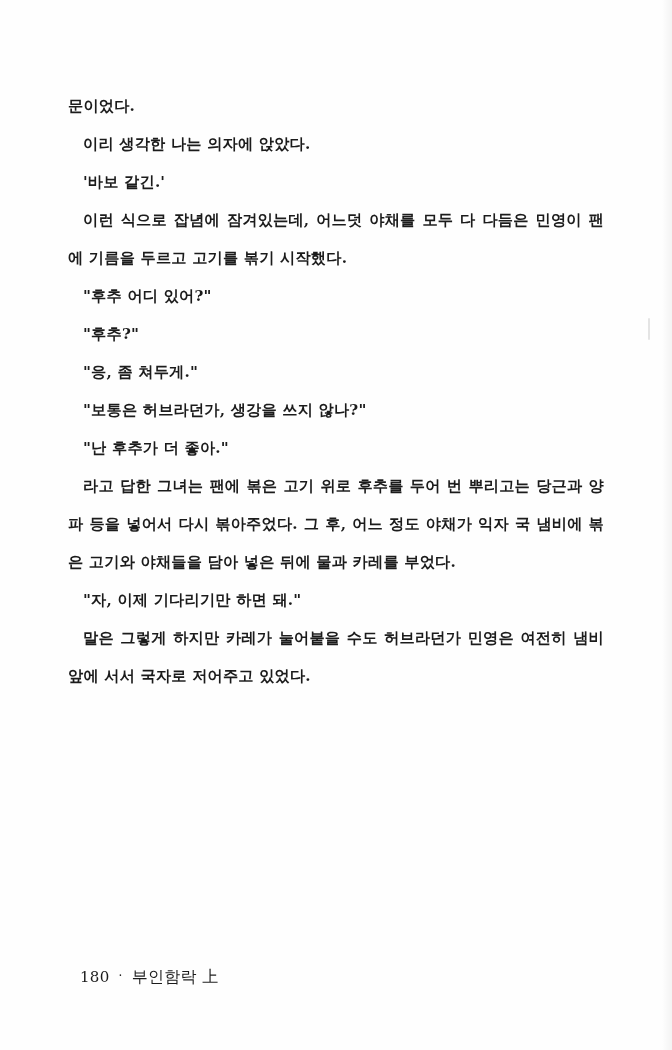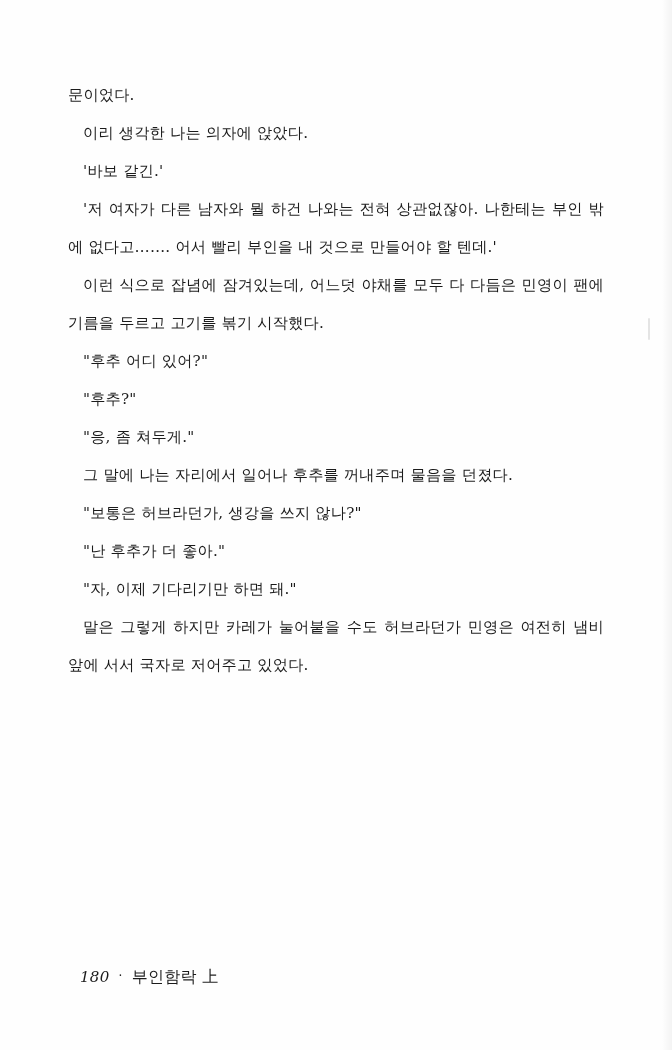--- a/index.html
+++ b/index.html
@@ -19,22 +19,23 @@
     position: absolute;
     left: 0;
     top: 0;
     width: 672px;
     height: 1050px;
     background: #fefefe;
   }
   .text-block {
     position: absolute;
     left: 68px;
-    top: 76px;
+    top: 87px;
     width: 536px;
+    font-weight: bold;
   }
   .para {
     font-size: 15.2px;
     line-height: 38px;
     text-align: justify;
     text-justify: inter-character;
     margin: 0;
     letter-spacing: 0.2px;
     color: #1b1b1b;
     white-space: pre-wrap;
@@ -52,21 +53,20 @@
     font-size: 14.5px;
     color: #1b1b1b;
     letter-spacing: 0.3px;
     display: flex;
     align-items: baseline;
     gap: 9px;
   }
   .footer .pagenum {
     font-family: "DejaVu Serif", "Liberation Serif", serif;
     font-size: 15px;
-    font-style: italic;
   }
   .footer .dot {
     font-size: 12px;
     transform: translateY(-2px);
   }
   .footer .booktitle {
     font-size: 16px;
   }
   .edge-shade {
     position: absolute;
@@ -89,28 +89,27 @@
 </style>
 </head>
 <body>
 
 <div class="page">
 
   <div class="text-block">
     <p class="para noindent">문이었다.</p>
     <p class="para indent">이리 생각한 나는 의자에 앉았다.</p>
     <p class="para indent">'바보 같긴.'</p>
-    <p class="para indent">'저 여자가 다른 남자와 뭘 하건 나와는 전혀 상관없잖아. 나한테는 부인 밖에 없다고……. 어서 빨리 부인을 내 것으로 만들어야 할 텐데.'</p>
     <p class="para indent">이런 식으로 잡념에 잠겨있는데, 어느덧 야채를 모두 다 다듬은 민영이 팬에 기름을 두르고 고기를 볶기 시작했다.</p>
     <p class="para indent">"후추 어디 있어?"</p>
     <p class="para indent">"후추?"</p>
     <p class="para indent">"응, 좀 쳐두게."</p>
-    <p class="para indent">그 말에 나는 자리에서 일어나 후추를 꺼내주며 물음을 던졌다.</p>
     <p class="para indent">"보통은 허브라던가, 생강을 쓰지 않나?"</p>
     <p class="para indent">"난 후추가 더 좋아."</p>
+    <p class="para indent">라고 답한 그녀는 팬에 볶은 고기 위로 후추를 두어 번 뿌리고는 당근과 양파 등을 넣어서 다시 볶아주었다. 그 후, 어느 정도 야채가 익자 국 냄비에 볶은 고기와 야채들을 담아 넣은 뒤에 물과 카레를 부었다.</p>
     <p class="para indent">"자, 이제 기다리기만 하면 돼."</p>
     <p class="para indent">말은 그렇게 하지만 카레가 눌어붙을 수도 허브라던가 민영은 여전히 냄비 앞에 서서 국자로 저어주고 있었다.</p>
   </div>
 
   <div class="footer">
     <span class="pagenum">180</span>
     <span class="dot">·</span>
     <span class="booktitle">부인함락 上</span>
   </div>
 

